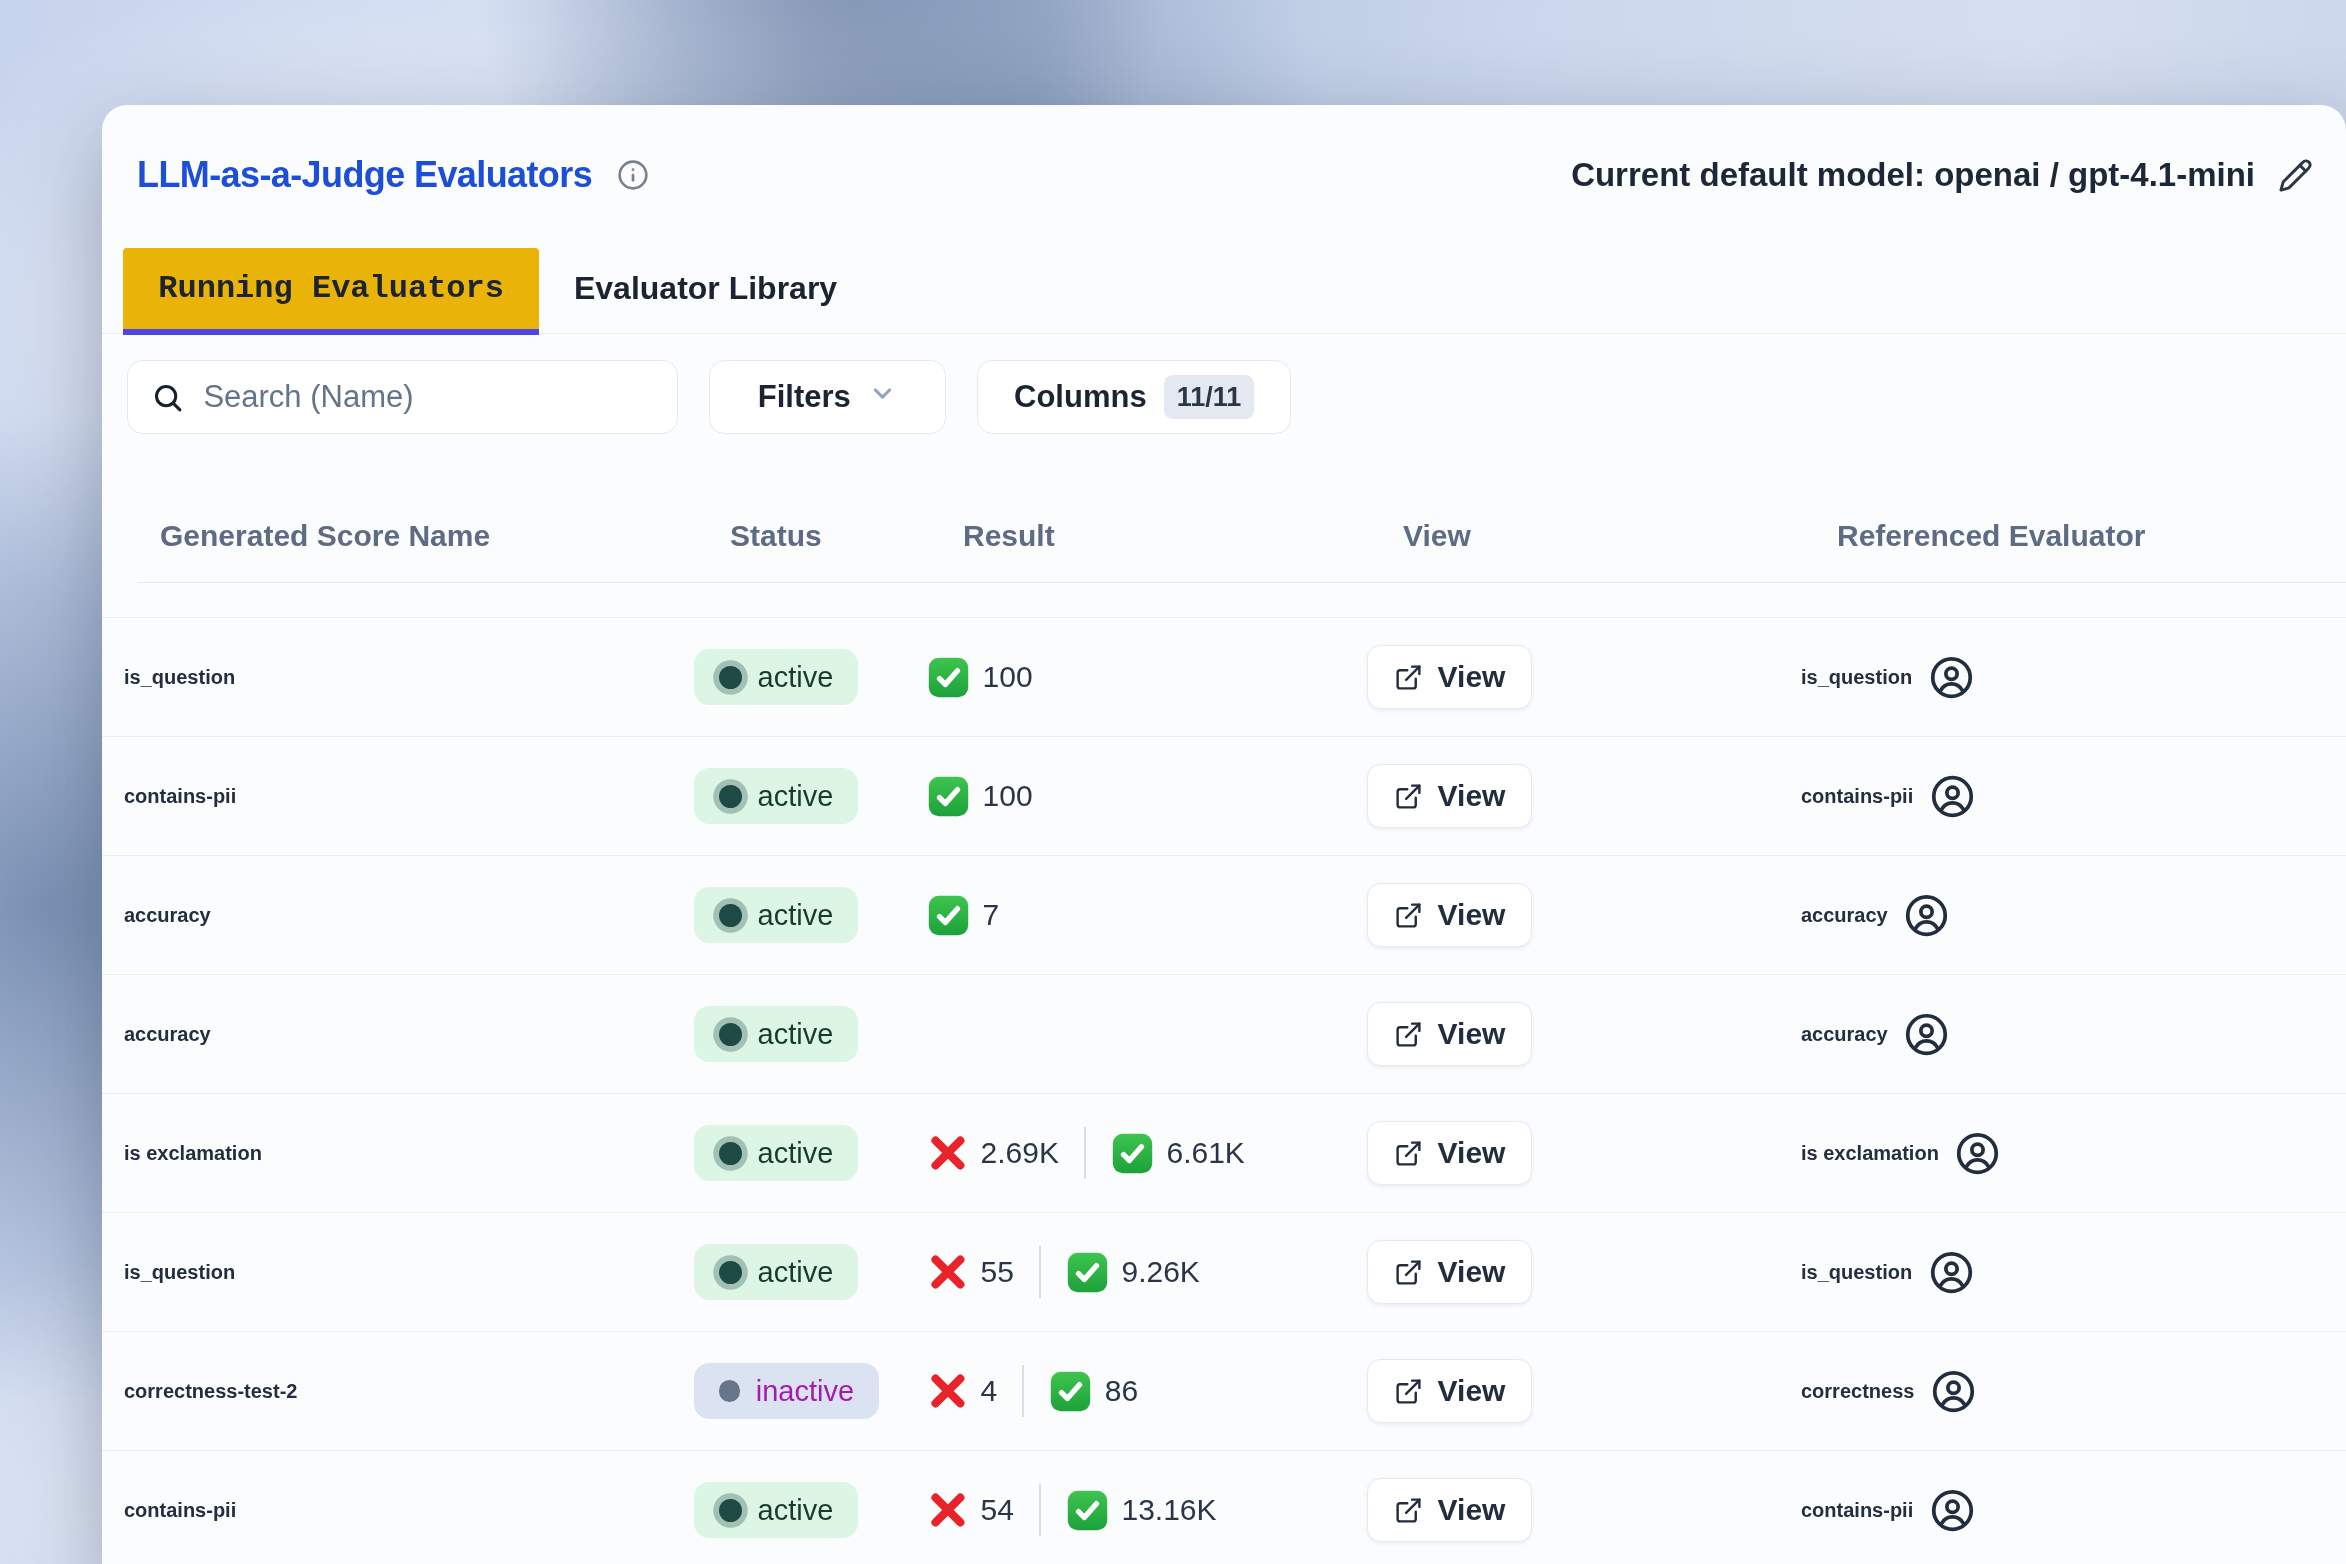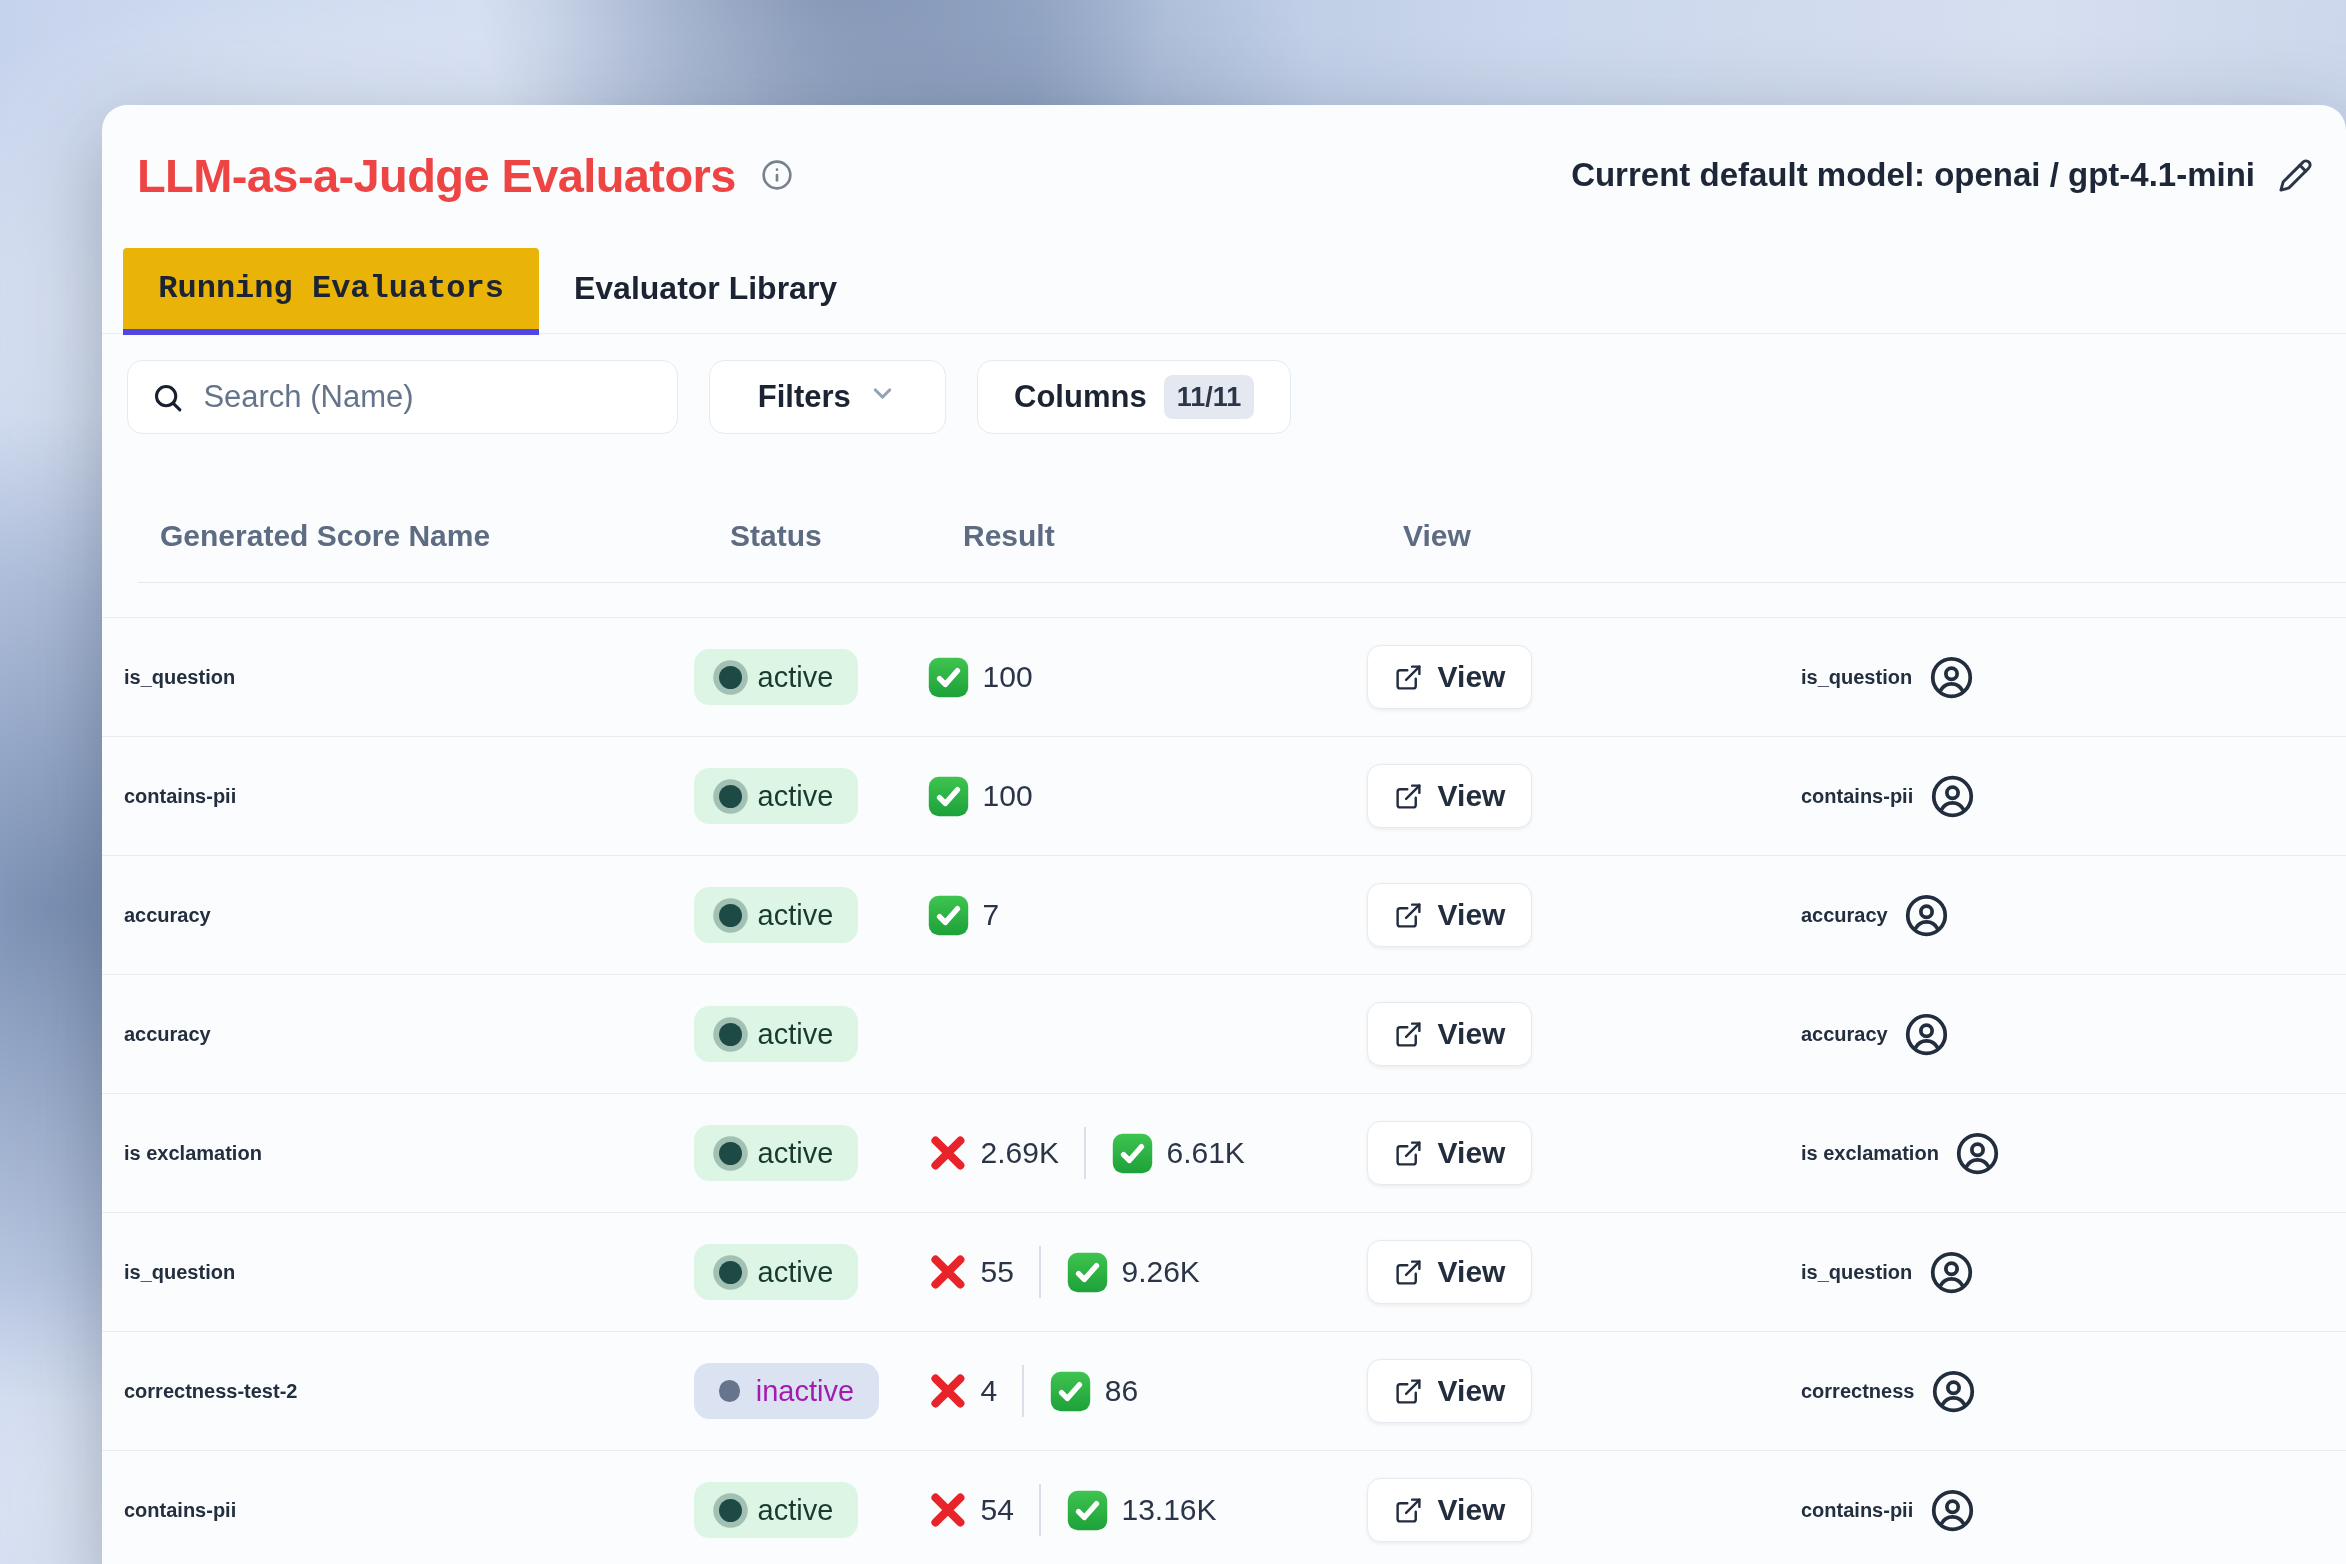--- a/index.html
+++ b/index.html
@@ -18,21 +18,21 @@
   }
 
   .card { position:absolute; left:102px; top:105px; width:2244px; height:1475px;
     background:#fbfcfd; border-radius:25px 25px 0 0;
     box-shadow:0 29px 87px rgba(20,36,64,.35); overflow:hidden; }
 
   
   .card-header { display:flex; justify-content:space-between; align-items:center;
     padding:43px 33px 0 35px; height:97px; }
   .title-group { display:flex; align-items:center; gap:25px; }
-  .page-title { font-size:47px; font-weight:700; letter-spacing:-0.6px; color:#ef4444; }
+  .page-title { font-size:36px; font-weight:700; letter-spacing:-0.6px; color:#1d4ed8; }
   .icon-btn { display:inline-flex; align-items:center; justify-content:center; background:none; border:none; cursor:pointer; }
   .info-ic svg { width:32px; height:32px; }
   .model-group { display:flex; align-items:center; gap:23px; }
   .model-label { font-size:33px; font-weight:600; color:#1d2737; }
   .pencil-ic svg { width:35px; height:35px; }
 
   
   .tabs-wrap { display:flex; margin-top:46px; padding-left:21.3px;
     border-bottom:1.9px solid #e9eef4; }
   .tab { height:87px; display:flex; align-items:center; padding:0 35px;
@@ -145,20 +145,21 @@
       <span>Columns</span>
       <span class="count-chip">11/11</span>
     </button>
   </div>
 
   <div class="grid-row thead">
     <span>Generated Score Name</span>
     <span>Status</span>
     <span>Result</span>
     <span>View</span>
+    <span>Referenced Evaluator</span>
   </div>
 
   <div class="sliver"></div>
 
   <div>
       <div class="grid-row tr">
         <span class="name">is_question</span>
         <span><span class="badge active">
             <span class="dot"></span>
             <span>active</span>

